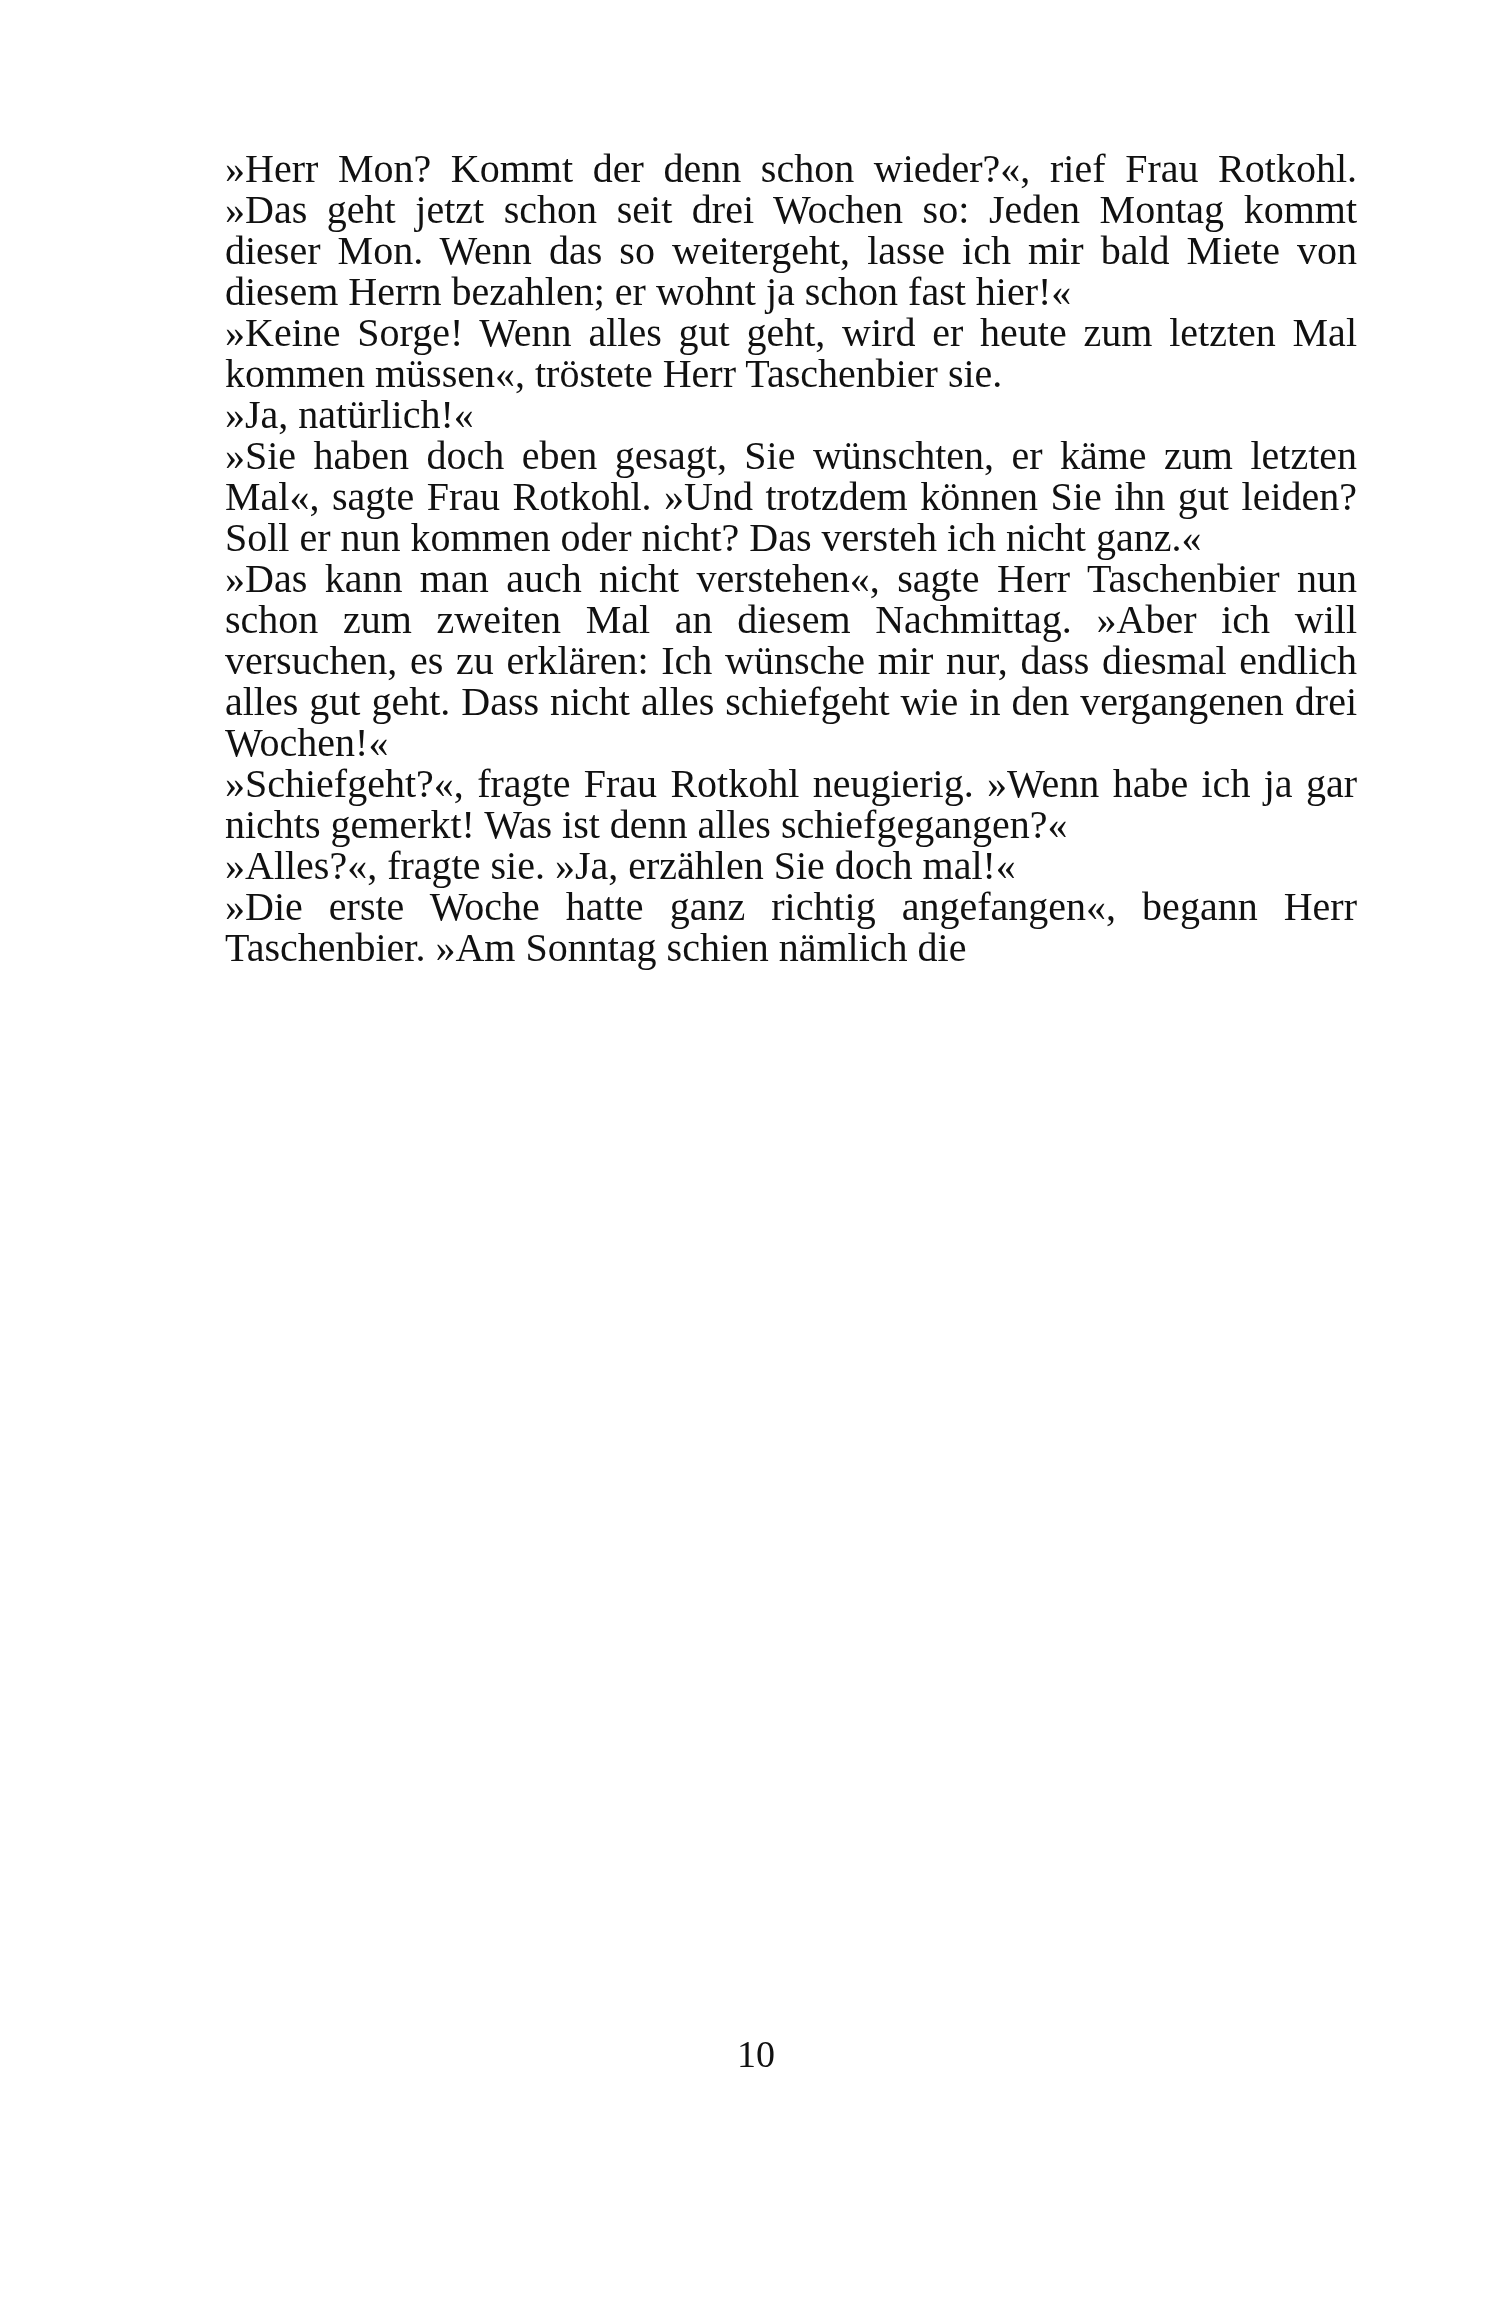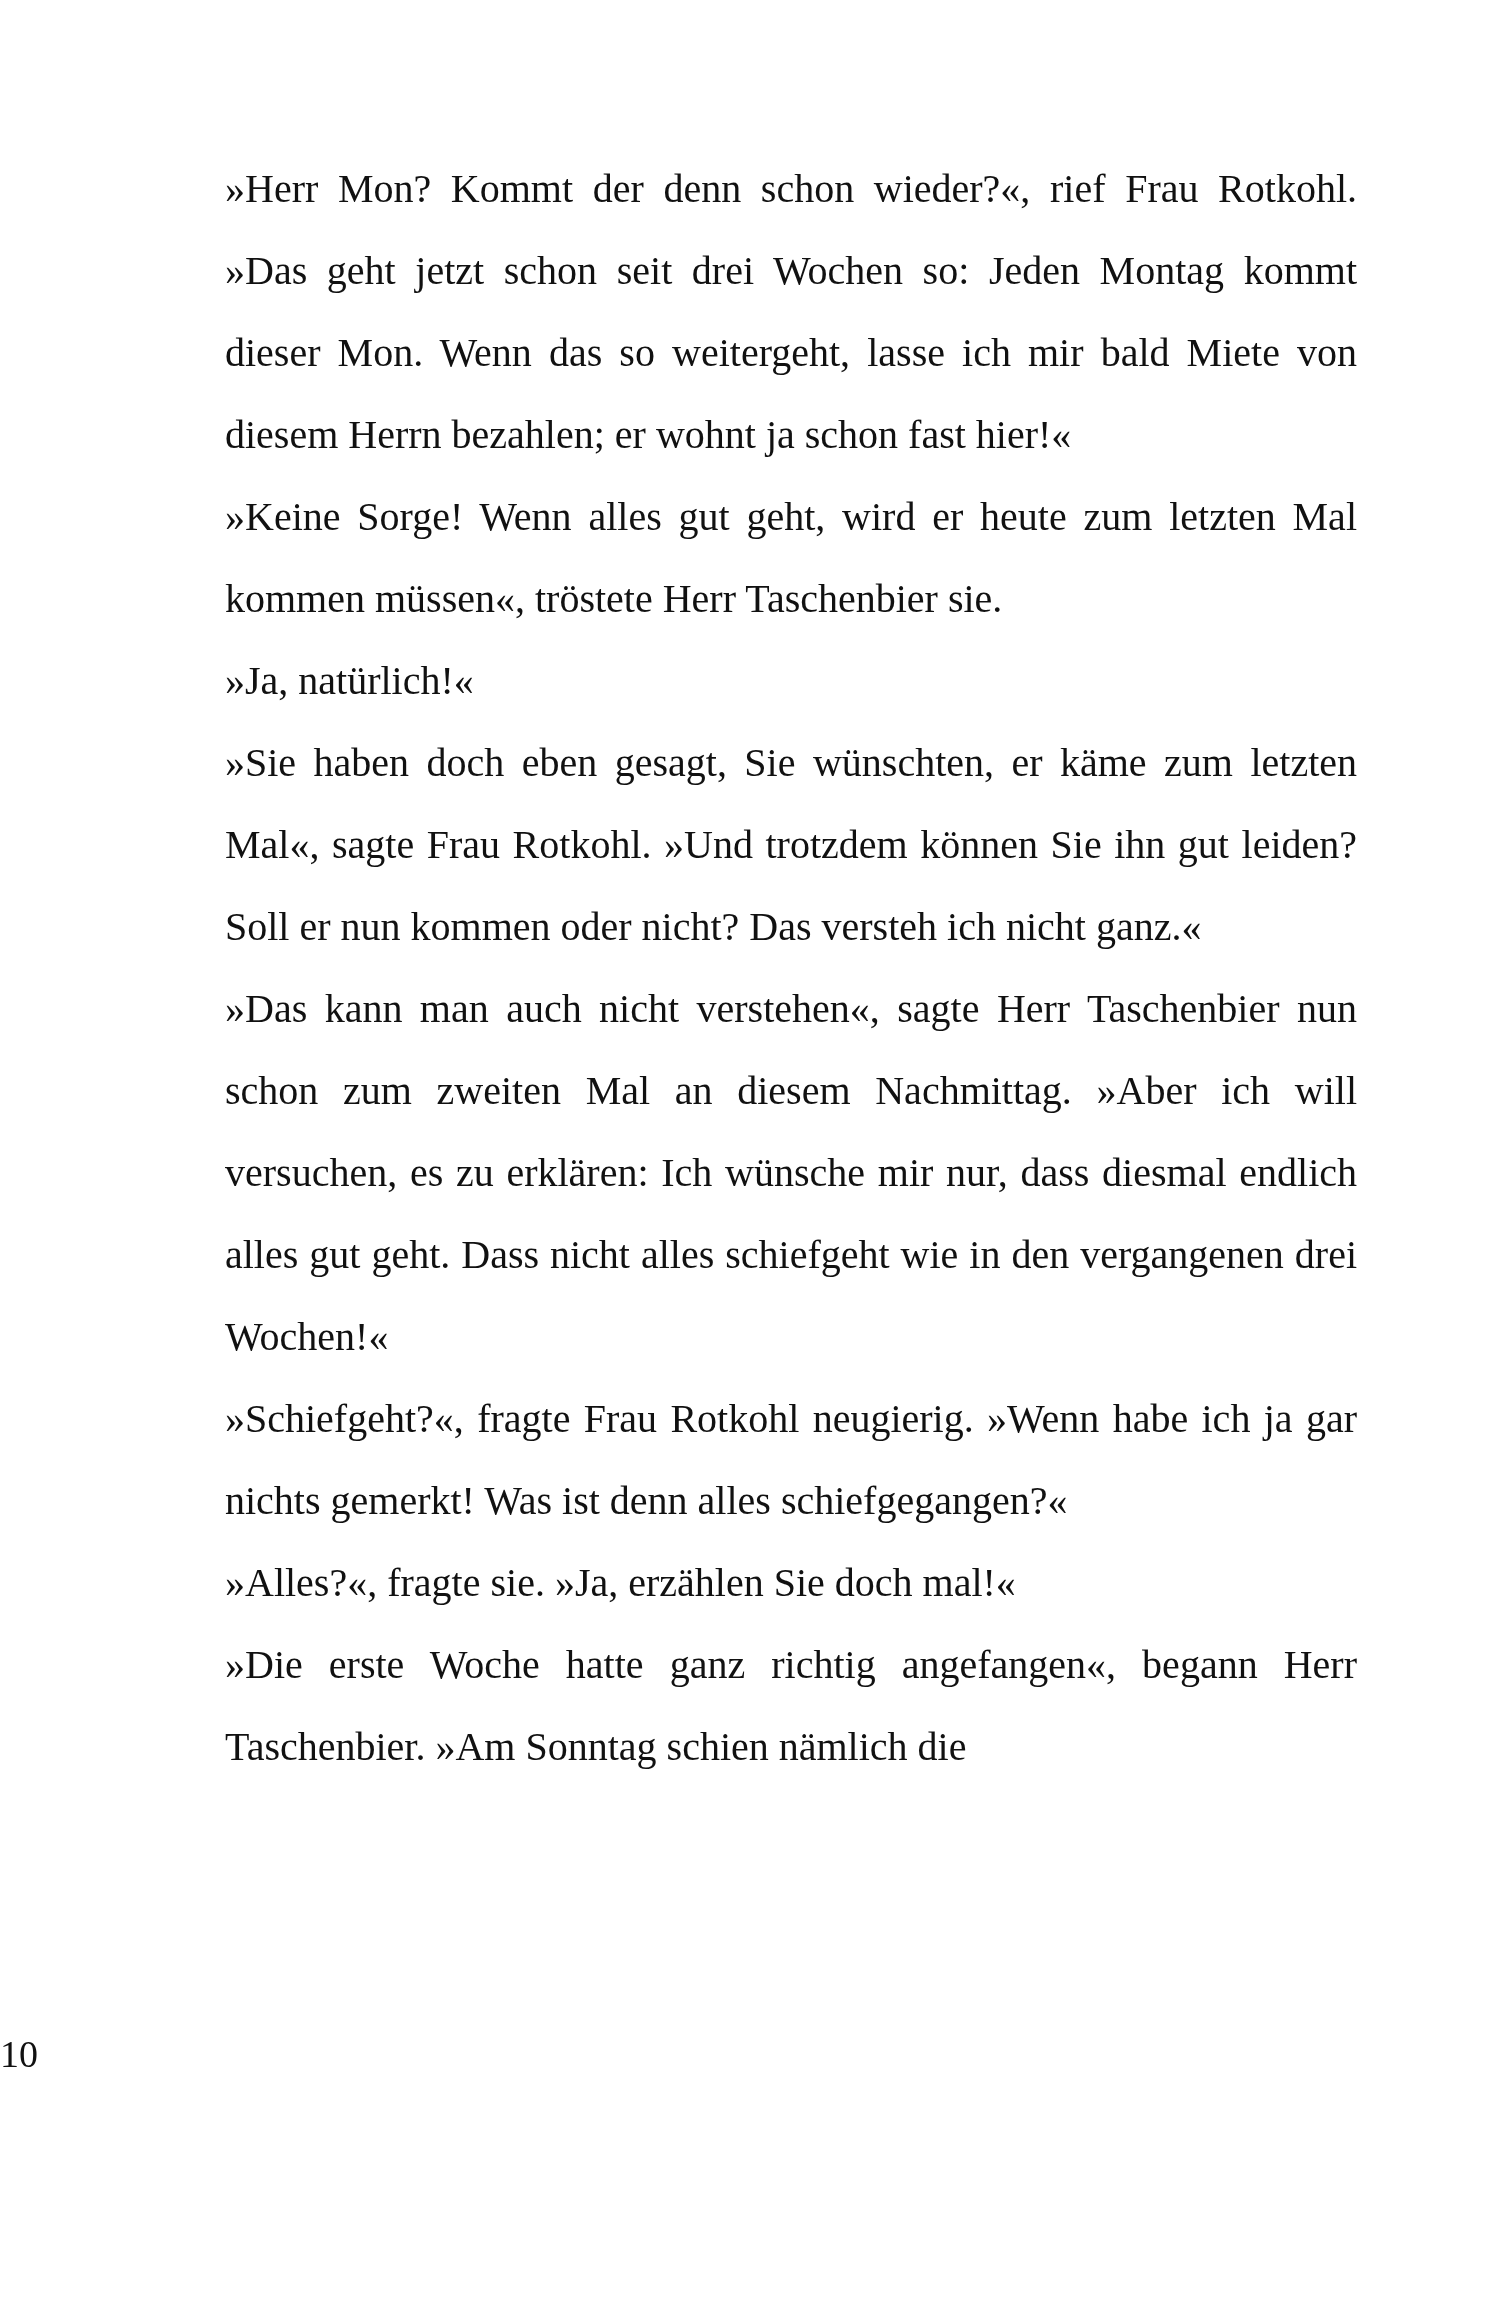--- a/index.html
+++ b/index.html
@@ -17,21 +17,21 @@
     overflow: hidden;
     box-sizing: border-box;
   }
   .textblock {
     position: absolute;
     left: 225px;
     top: 148px;
     width: 1132px;
     font-family: "Liberation Serif", "DejaVu Serif", serif;
     font-size: 40px;
-    line-height: 82px;
+    line-height: 41px;
     color: #111111;
     text-align: justify;
     text-justify: inter-word;
     -webkit-hyphens: none;
     hyphens: none;
     font-kerning: normal;
   }
   .para {
     margin: 0;
     padding: 0;
@@ -41,21 +41,21 @@
   }
   
   .para.flush {
     text-align-last: left;
   }
   .pagenum {
     position: absolute;
     left: 0;
     top: 2030px;
     width: 1512px;
-    text-align: left;
+    text-align: center;
     font-family: "Liberation Serif", "DejaVu Serif", serif;
     font-size: 38px;
     line-height: 48px;
     color: #111111;
   }
 </style>
 </head>
 <body>
 
 <div class="page">

